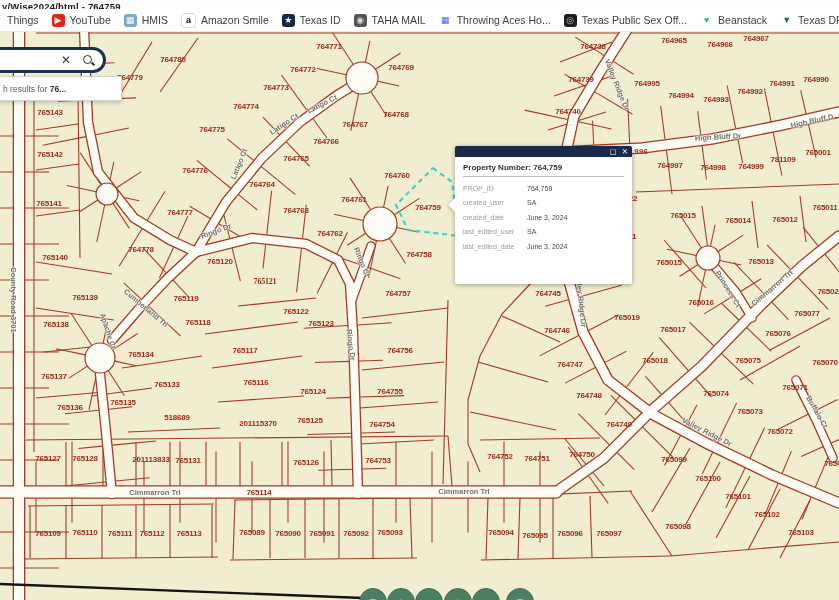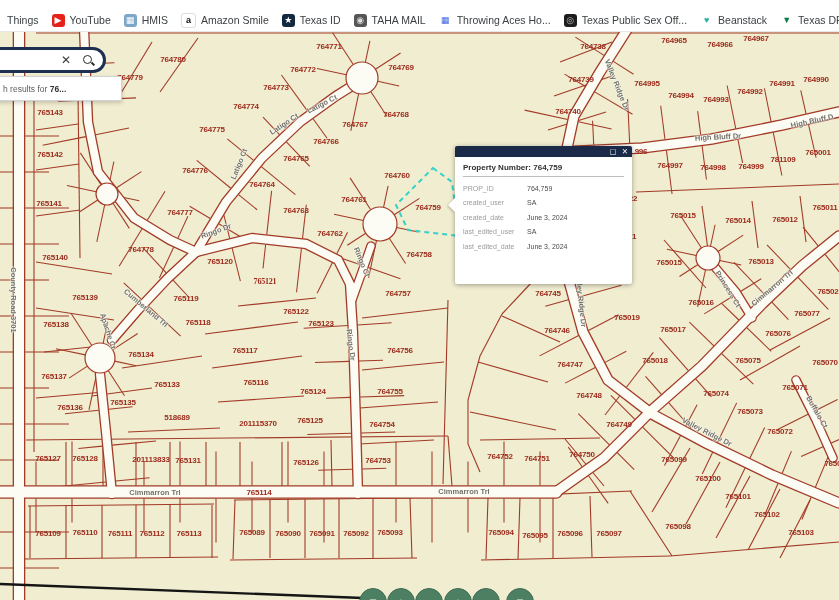--- a/index.html
+++ b/index.html
@@ -63,20 +63,23 @@
   #popup .zoomto{color:#555b75;text-decoration:underline;font-size:7.5px;cursor:pointer;}
   #popup .more{color:#666;font-size:8px;letter-spacing:1px;cursor:pointer;}
   #popup .arrow{position:absolute;left:-7px;top:52px;width:0;height:0;border-top:7px solid transparent;
                 border-bottom:7px solid transparent;border-right:7px solid #fff;filter:drop-shadow(-1px 1px 1px rgba(0,0,0,.2));}
 </style>
 </head>
 <body>
 
 <div id="page">
 
+  <div id="top-sliver">
+    <span>y/Wise2024/html - 764759</span>
+  </div>
 
   <div id="bmbar">
       <div class="bm">
         <span class="lbl">Things</span>
       </div>
       <div class="bm">
         <span class="ico ic-youtube">▶</span>
         <span class="lbl">YouTube</span>
       </div>
       <div class="bm">
@@ -550,21 +553,21 @@
         <span class="plabel" style="left: 681px; top: 63px;">764994</span>
         <span class="plabel" style="left: 716px; top: 67px;">764993</span>
         <span class="plabel" style="left: 750px; top: 59px;">764992</span>
         <span class="plabel" style="left: 782px; top: 51px;">764991</span>
         <span class="plabel" style="left: 816px; top: 47px;">764990</span>
         <span class="plabel" style="left: 670px; top: 133px;">764997</span>
         <span class="plabel" style="left: 713px; top: 135px;">764998</span>
         <span class="plabel" style="left: 751px; top: 134px;">764999</span>
         <span class="plabel" style="left: 783px; top: 127px;">781109</span>
         <span class="plabel" style="left: 818px; top: 120px;">765001</span>
-        <span class="plabel" style="left: 641px; top: 119px;">996</span>
+        <span class="plabel" style="left: 641px; top: 119px; font-family: Liberation Mono, monospace;">996</span>
         <span class="plabel" style="left: 633px; top: 166px;">22</span>
         <span class="plabel" style="left: 634px; top: 204px;">1</span>
         <span class="plabel" style="left: 828px; top: 259px;">76502</span>
         <span class="plabel" style="left: 807px; top: 281px;">765077</span>
         <span class="plabel" style="left: 778px; top: 301px;">765076</span>
         <span class="plabel" style="left: 748px; top: 328px;">765075</span>
         <span class="plabel" style="left: 716px; top: 361px;">765074</span>
         <span class="plabel" style="left: 750px; top: 379px;">765073</span>
         <span class="plabel" style="left: 780px; top: 399px;">765072</span>
         <span class="plabel" style="left: 795px; top: 355px;">765071</span>

